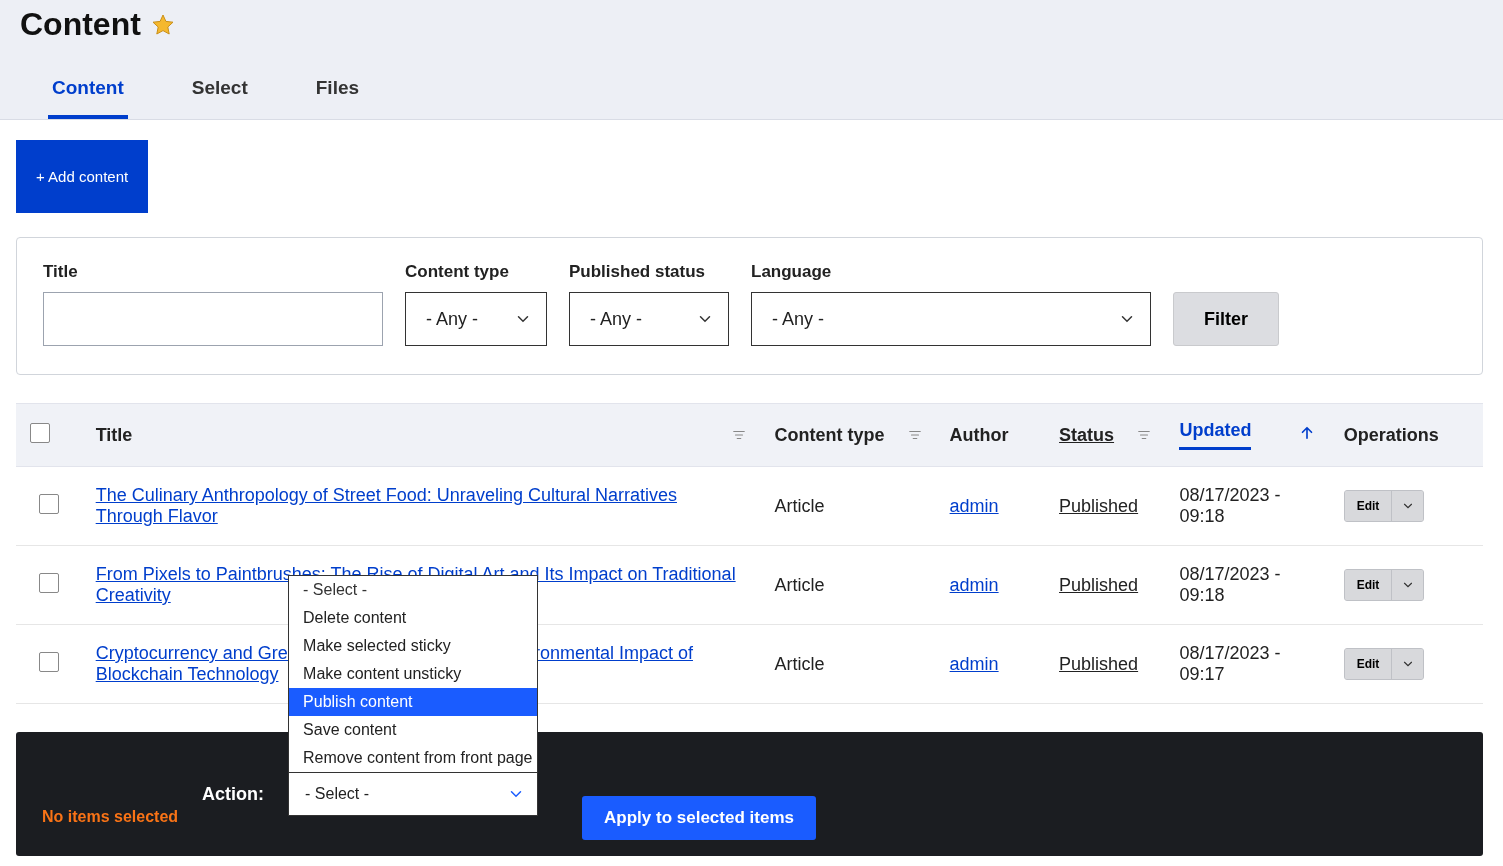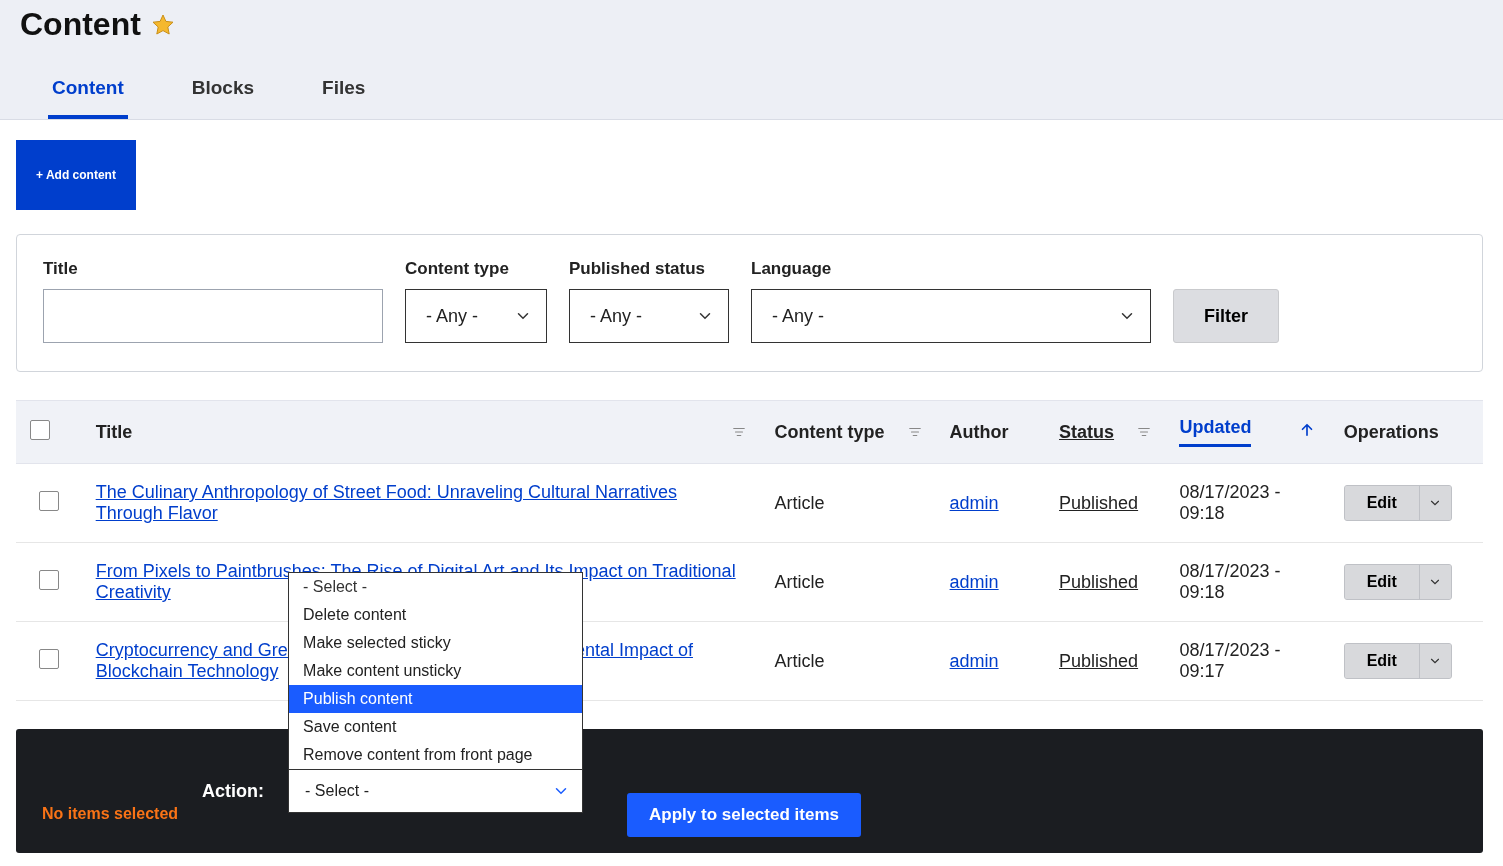--- a/index.html
+++ b/index.html
@@ -56,22 +56,22 @@
     color: var(--link-blue);
     border-bottom: 4px solid var(--link-blue);
   }
   .content-region {
     padding: 20px 20px 0 16px;
   }
   .add-btn {
     background: var(--link-blue);
     color: #fff;
     border: none;
-    font-size: 12px;
-    font-weight: 700;
+    font-size: 15px;
+    font-weight: 400;
     padding: 28px 20px;
     cursor: pointer;
   }
   .filters-box {
     margin-top: 24px;
     border: 1px solid var(--gray-border);
     border-radius: 4px;
     padding: 24px 26px 28px 26px;
     display: flex;
     align-items: flex-end;
@@ -154,23 +154,23 @@
   .author-link { color: var(--link-blue); }
   .edit-split {
     display: inline-flex;
     align-items: stretch;
     border: 1px solid #bfc1c6;
     border-radius: 3px;
     overflow: hidden;
     background: #d8d9dc;
   }
   .edit-main {
-    padding: 8px 22px;
+    padding: 8px 12px;
     font-weight: 700;
-    font-size: 16px;
+    font-size: 12px;
     background: #d8d9dc;
     border: none;
     cursor: pointer;
   }
   .edit-drop {
     width: 32px;
     background: #d8d9dc;
     border: none;
     border-left: 1px solid #bfc1c6;
     cursor: pointer;
@@ -195,21 +195,21 @@
     color: #fff;
     display: flex;
     align-items: center;
     padding: 16px 26px;
     gap: 24px;
     border-radius: 3px;
     position: relative;
   }
   .bulk-label { font-weight: 700; font-size: 16px; color:#f97316;margin-top:45px; }
   .action-label { font-weight: 700; font-size: 18px; }
-  .action-select-wrap { position: relative; width: 295px; border-radius: 15px; }
+  .action-select-wrap { position: relative; width: 250px; border-radius: 15px; }
   .action-select {
     width: 100%;
     height: 44px;
     background: #fff;
     border: 1.5px solid #333;
     display: flex;
     align-items: center;
     justify-content: space-between;
     padding: 0 12px 0 16px;
     color: #222;
@@ -259,21 +259,21 @@
   <div class="page-title-row">
     <h1 class="page-title">Content</h1>
     <span class="star-icon">
       <svg width="24" height="24" viewBox="0 0 24 24">
           <polygon points="12,2 14.9,8.4 22,9.2 16.8,14 18.2,21 12,17.6 5.8,21 7.2,14 2,9.2 9.1,8.4" fill="#f5b82e" stroke="#c98f18" stroke-width="1"></polygon>
         </svg>
     </span>
   </div>
   <div class="tabs" id="tabs-container">
       <div class="tab active">Content</div>
-      <div class="tab">Blocks</div>
+      <div class="tab">Select</div>
       <div class="tab">Files</div>
     </div>
 </div>
 
 <div class="content-region">
   <button class="add-btn">+ Add content</button>
 
   <div class="filters-box">
     <div class="filter-field">
       <span class="filter-label">Title</span>

